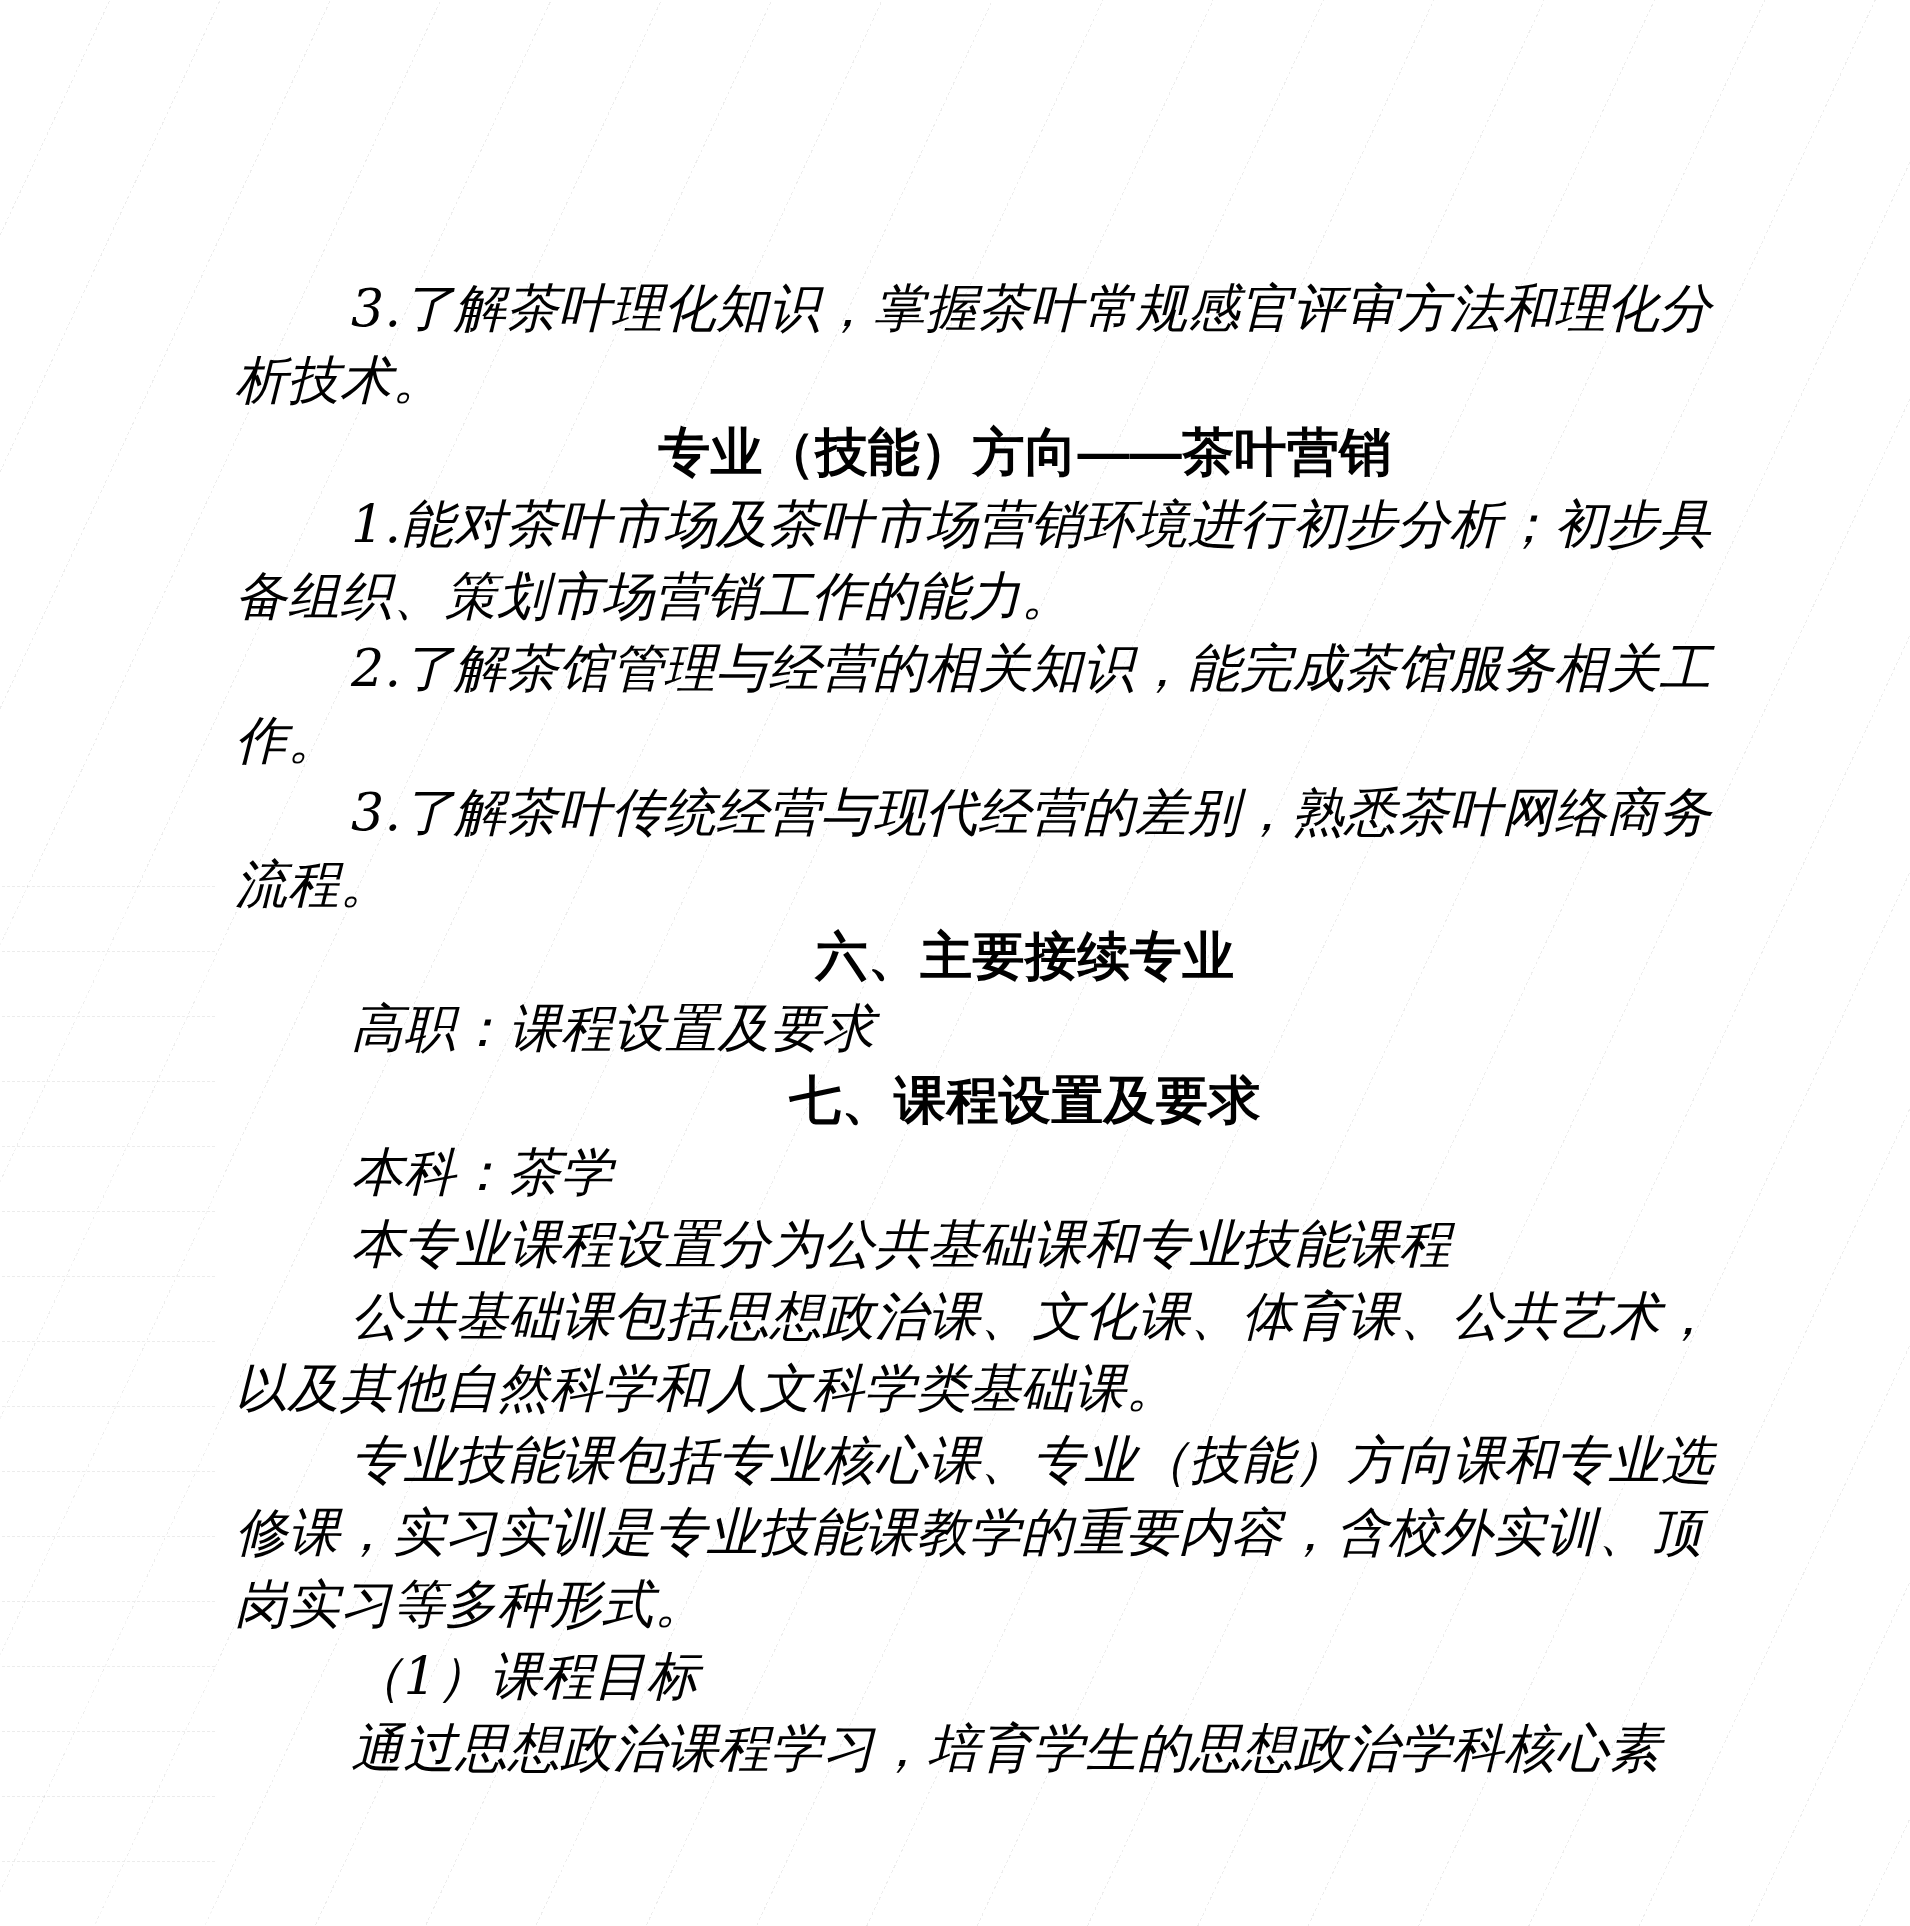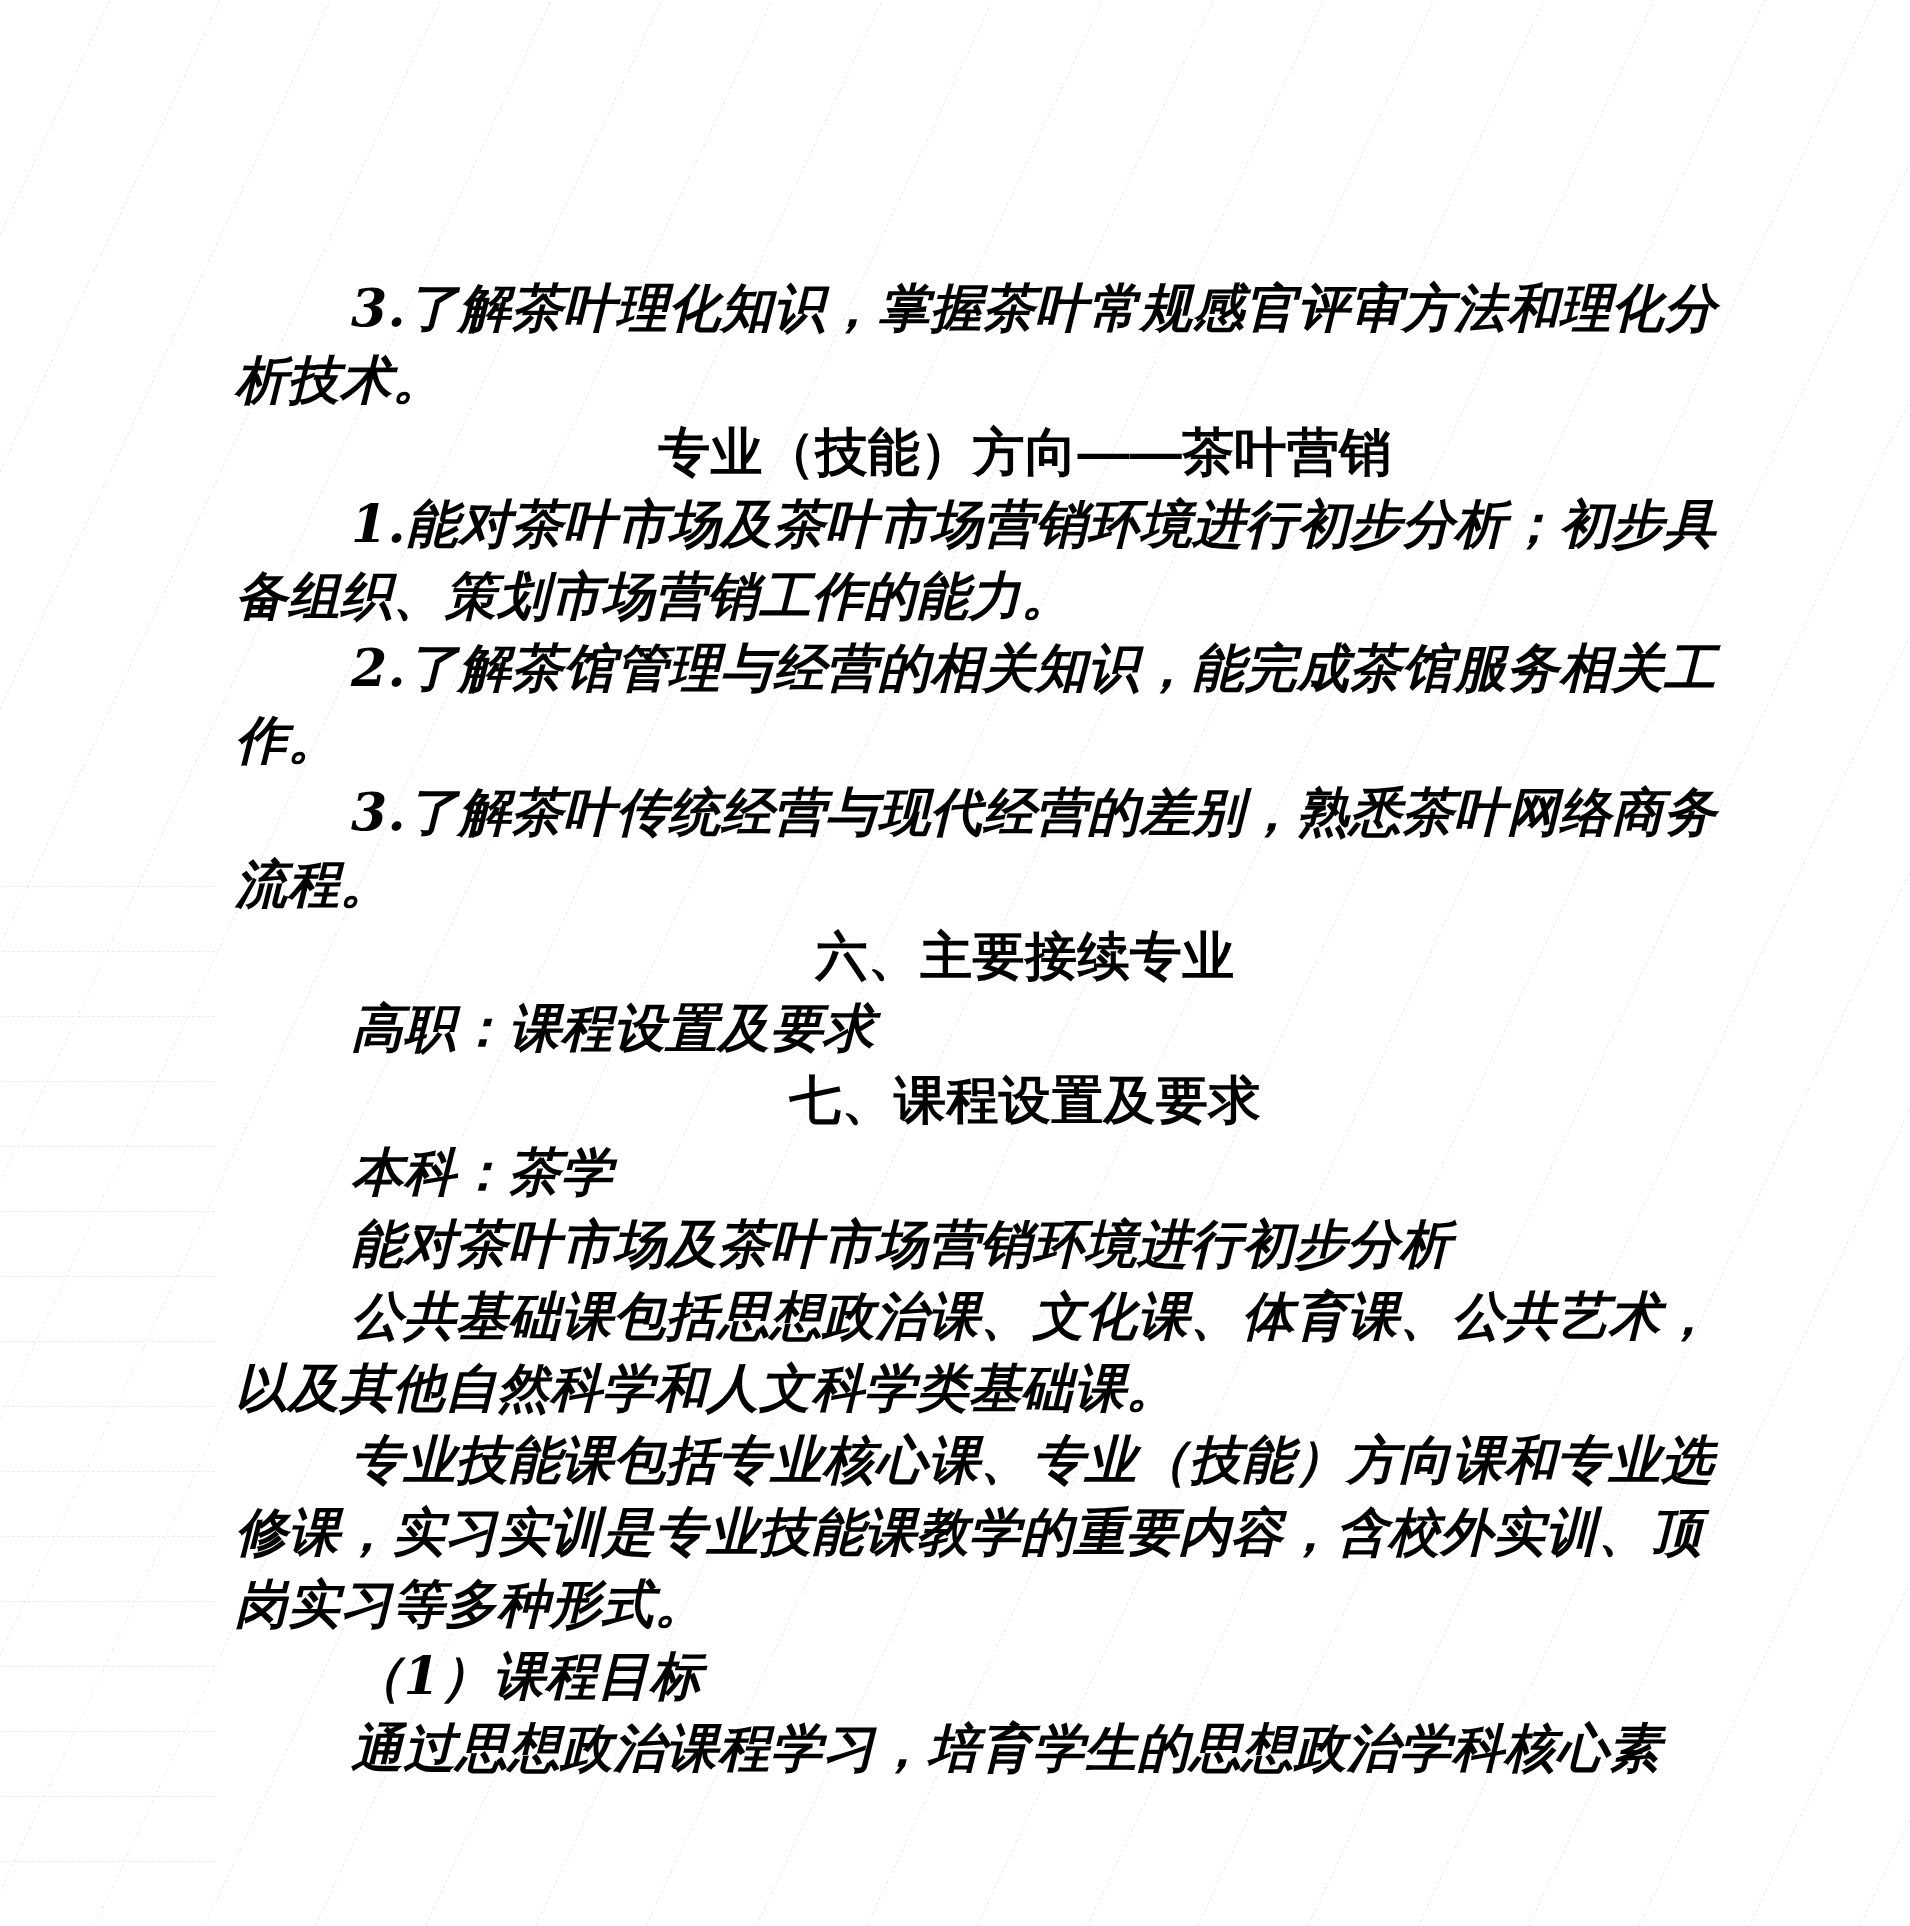--- a/index.html
+++ b/index.html
@@ -48,21 +48,21 @@
   .line {
     font-size: 52px;
     line-height: 72px;
     white-space: nowrap;
     letter-spacing: 0.4px;
     color: #000000;
   }
   .line.body {
     font-family: "DejaVu Serif", serif;
     font-style: italic;       
-    font-weight: 700;
+    font-weight: 400;
   }
   .line.heading {
     font-family: "Liberation Sans", sans-serif;
     font-style: normal;
     font-weight: 700;
     text-align: center;
   }
   .line.indent {
     text-indent: 116px;       
   }
@@ -80,21 +80,21 @@
       <div class="line body indent">1.能对茶叶市场及茶叶市场营销环境进行初步分析；初步具</div>
       <div class="line body">备组织、策划市场营销工作的能力。</div>
       <div class="line body indent">2.了解茶馆管理与经营的相关知识，能完成茶馆服务相关工</div>
       <div class="line body">作。</div>
       <div class="line body indent">3.了解茶叶传统经营与现代经营的差别，熟悉茶叶网络商务</div>
       <div class="line body">流程。</div>
       <div class="line heading indent">六、主要接续专业</div>
       <div class="line body indent">高职：课程设置及要求</div>
       <div class="line heading indent">七、课程设置及要求</div>
       <div class="line body indent">本科：茶学</div>
-      <div class="line body indent">能对茶叶市场及茶叶市场营销环境进行初步分析</div>
+      <div class="line body indent">本专业课程设置分为公共基础课和专业技能课程</div>
       <div class="line body indent">公共基础课包括思想政治课、文化课、体育课、公共艺术，</div>
       <div class="line body">以及其他自然科学和人文科学类基础课。</div>
       <div class="line body indent">专业技能课包括专业核心课、专业（技能）方向课和专业选</div>
       <div class="line body">修课，实习实训是专业技能课教学的重要内容，含校外实训、顶</div>
       <div class="line body">岗实习等多种形式。</div>
       <div class="line body indent">（1）课程目标</div>
       <div class="line body indent">通过思想政治课程学习，培育学生的思想政治学科核心素</div>
     </div>
 </div>
 

